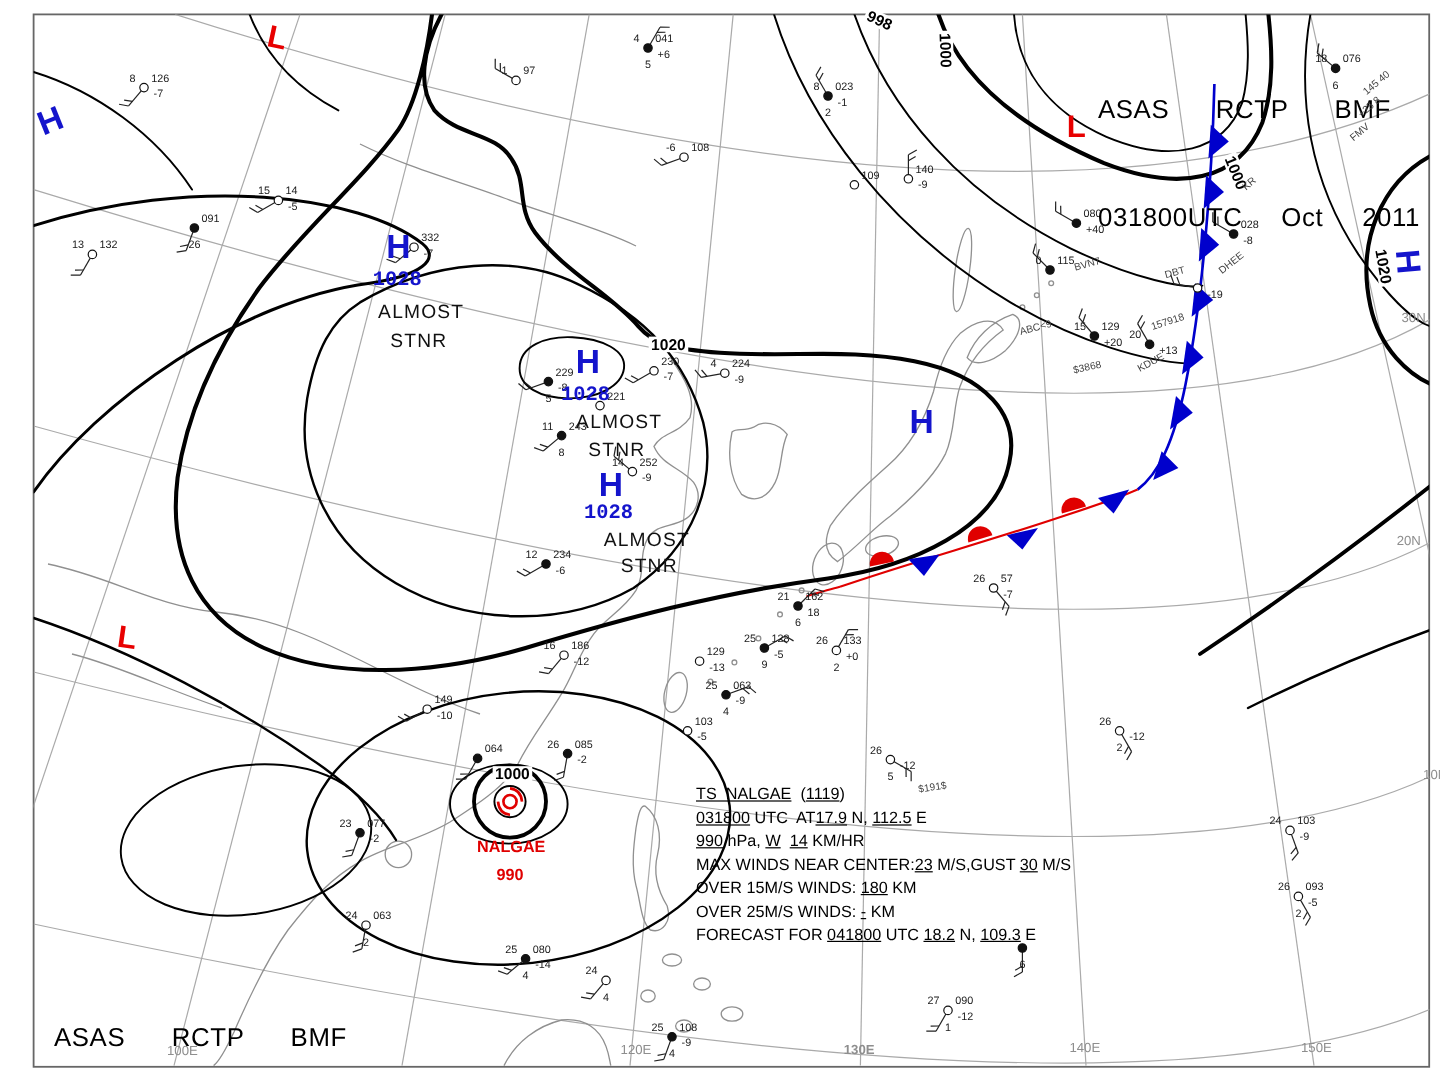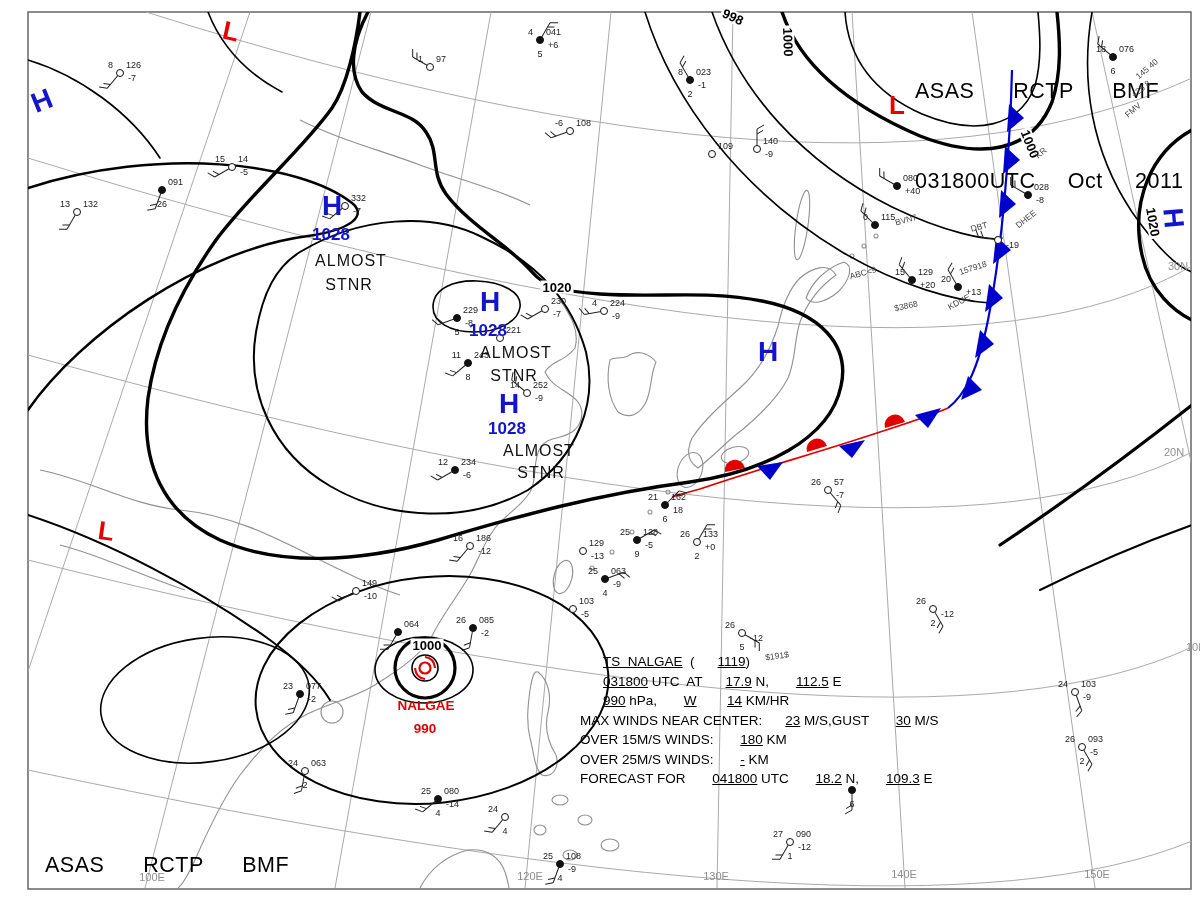--- a/index.html
+++ b/index.html
@@ -3,31 +3,31 @@
 <meta charset="utf-8">
 <style>
   html,body{margin:0;padding:0;background:#fff;}
   #page{position:relative;width:1200px;height:900px;background:#fff;overflow:hidden;
         font-family:"Liberation Sans",sans-serif;}
   #map-svg{position:absolute;left:0;top:0;}
   #overlay{position:absolute;left:0;top:0;width:1200px;height:900px;}
   .lbl{position:absolute;white-space:pre;line-height:1;}
   .hsym{font-size:28px;font-weight:bold;color:#1414cc;}
   .lsym{font-size:26px;font-weight:bold;color:#e80000;}
-  .hval{font-size:17px;font-weight:600;color:#1414cc;}
+  .hval{font-size:17px;font-weight:600;color:#1414cc;font-family:Liberation Mono, monospace;}
   .note{font-size:16px;color:#111;letter-spacing:1px;}
   .iso{font-size:13px;font-weight:600;color:#000;background:#fff;padding:0 2px;}
   .geo{font-size:11px;color:#8e8e8e;}
   .ship{font-size:8.5px;color:#444;}
   .storm{font-size:13.5px;font-weight:600;color:#e00000;}
   .title{position:absolute;font-weight:normal;font-size:21.5px;line-height:30px;
          letter-spacing:.5px;color:#000;white-space:pre;}
   #storm-info{position:absolute;left:580px;top:652px;width:330px;font-size:13.5px;
               line-height:19.5px;color:#000;white-space:pre;}
-  #storm-info .u{text-decoration:underline;margin-left:23px;}
+  #storm-info .u{text-decoration:underline;}
 </style>
 </head>
 <body>
 
 <div id="page">
 
 <svg id="map-svg" width="1200" height="900" viewBox="0 0 1200 900">
   <defs>
     <clipPath id="frameclip">
           <rect x="28" y="12" width="1163" height="877"></rect>
@@ -654,21 +654,21 @@
       <div class="lbl lsym" style="left: 106px; top: 531px; transform: translate(-50%, -50%) rotate(8deg);">L</div>
       <div class="lbl iso" style="left: 557px; top: 287px; transform: translate(-50%, -50%) rotate(0deg);">1020</div>
       <div class="lbl iso" style="left: 427px; top: 645px; transform: translate(-50%, -50%) rotate(0deg);">1000</div>
       <div class="lbl iso" style="left: 788px; top: 42px; transform: translate(-50%, -50%) rotate(88deg);">1000</div>
       <div class="lbl iso" style="left: 1030px; top: 144px; transform: translate(-50%, -50%) rotate(68deg);">1000</div>
       <div class="lbl iso" style="left: 1153px; top: 222px; transform: translate(-50%, -50%) rotate(80deg);">1020</div>
       <div class="lbl iso" style="left: 733px; top: 17px; transform: translate(-50%, -50%) rotate(25deg);">998</div>
       <div class="lbl geo" style="left: 152px; top: 877px; transform: translate(-50%, -50%) rotate(0deg);">100E</div>
       <div class="lbl geo" style="left: 350px; top: 912px; transform: translate(-50%, -50%) rotate(0deg);">110E</div>
       <div class="lbl geo" style="left: 530px; top: 876px; transform: translate(-50%, -50%) rotate(0deg);">120E</div>
-      <div class="lbl geo" style="left: 716px; top: 876px; transform: translate(-50%, -50%) rotate(0deg);">130E</div>
+      <div class="lbl geo" style="left: 716px; top: 876px; transform: translate(-50%, -50%) rotate(0deg); font-weight: bold;">130E</div>
       <div class="lbl geo" style="left: 904px; top: 874px; transform: translate(-50%, -50%) rotate(0deg);">140E</div>
       <div class="lbl geo" style="left: 1097px; top: 874px; transform: translate(-50%, -50%) rotate(0deg);">150E</div>
       <div class="lbl geo" style="left: 1178px; top: 266px; transform: translate(-50%, -50%) rotate(0deg);">30N</div>
       <div class="lbl geo" style="left: 1174px; top: 452px; transform: translate(-50%, -50%) rotate(0deg);">20N</div>
       <div class="lbl geo" style="left: 1172px; top: 647px; transform: translate(-50%, -50%) rotate(0deg); margin-left: 24px;">10N</div>
       <div class="lbl storm" style="left: 426px; top: 706px; transform: translate(-50%, -50%) rotate(0deg);">NALGAE</div>
       <div class="lbl storm" style="left: 425px; top: 729px; transform: translate(-50%, -50%) rotate(0deg);">990</div>
       <div class="lbl ship" style="left: 906px; top: 220px; transform: translate(-50%, -50%) rotate(-15deg);">BVN7</div>
       <div class="lbl ship" style="left: 863px; top: 273px; transform: translate(-50%, -50%) rotate(-15deg);">ABC&lt;9</div>
       <div class="lbl ship" style="left: 1041px; top: 153px; transform: translate(-50%, -50%) rotate(-40deg);">KR</div>

